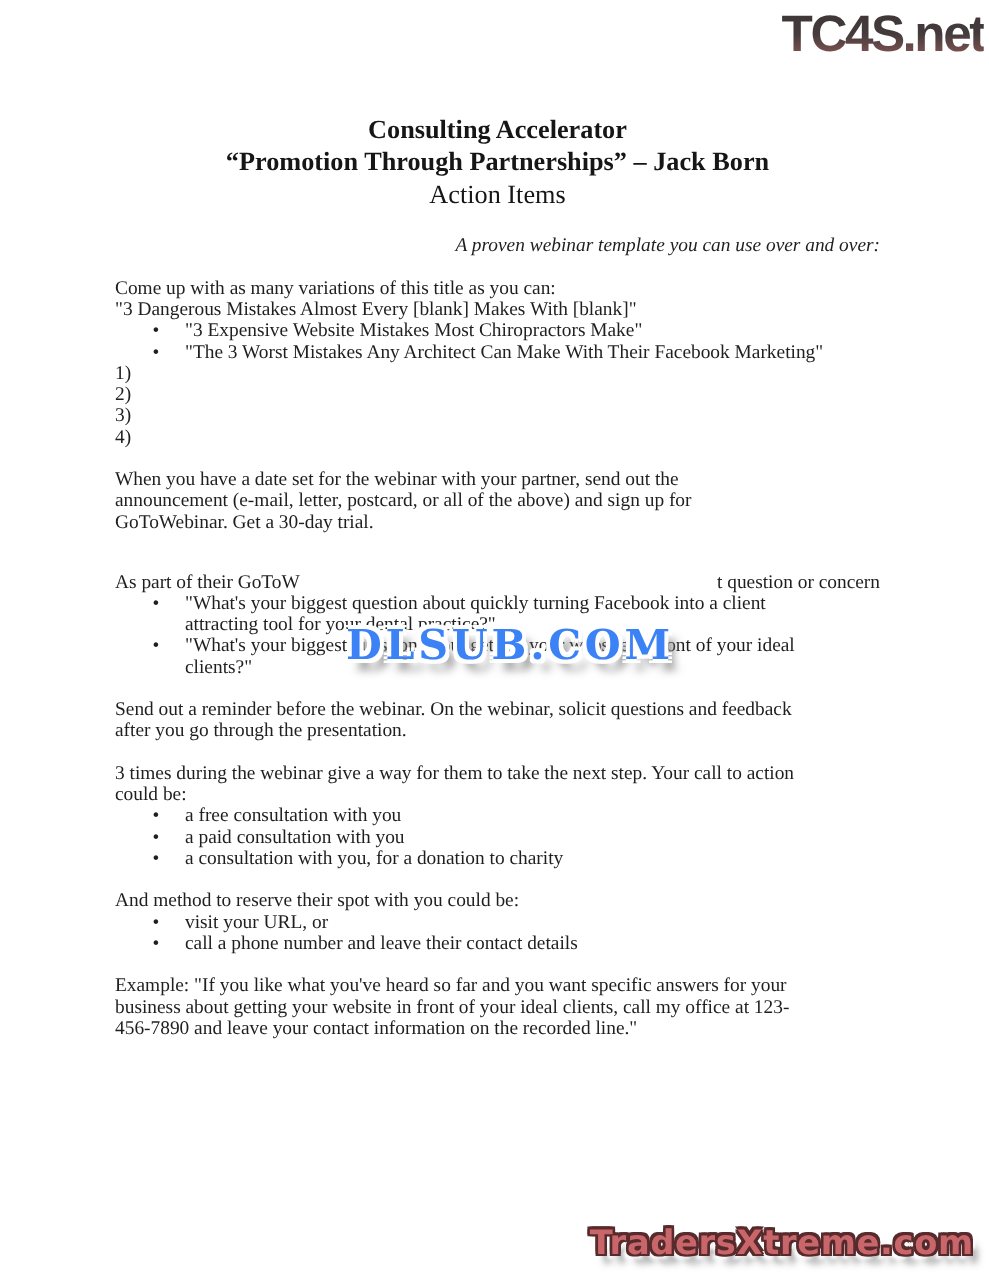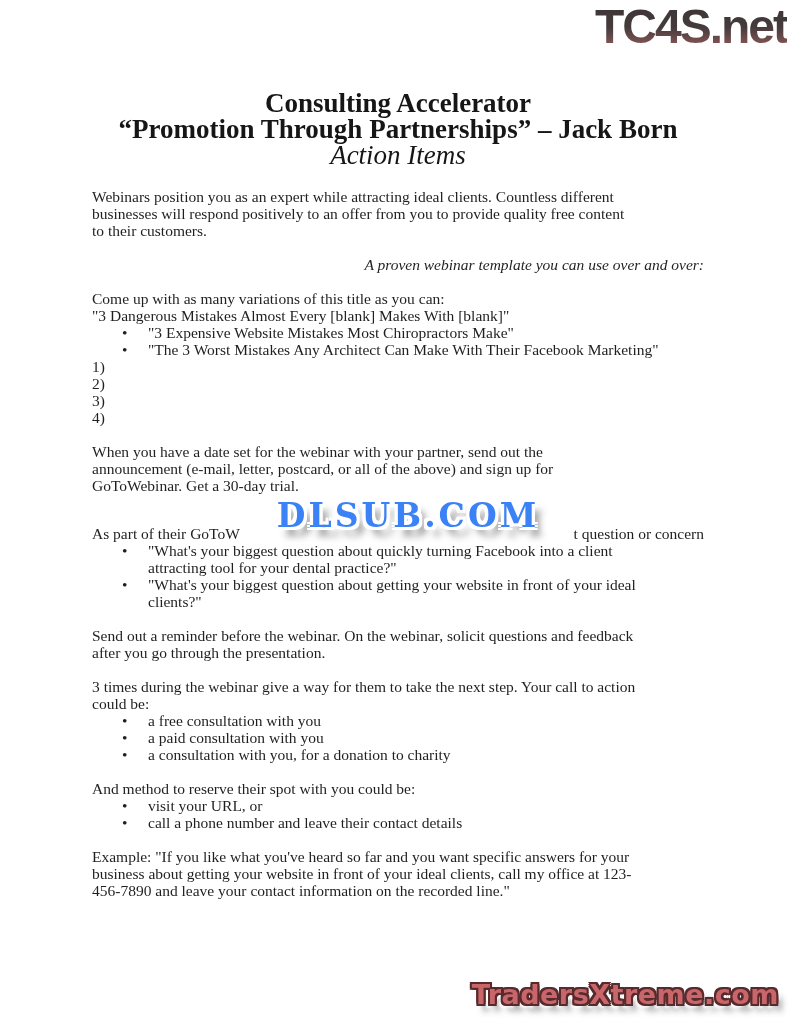--- a/index.html
+++ b/index.html
@@ -16,47 +16,47 @@
     position: absolute;
     left: 92px;
     top: 90px;
     width: 612px;
     font-size: 15.5px;
     line-height: 17px;
   }
   .doc-title {
     text-align: center;
     font-weight: bold;
-    font-size: 27px;
+    font-size: 21px;
     line-height: 26px;
     margin: 0 0 20px 0;
     color: #161616;
   }
-  .doc-title .subtitle { font-weight: normal; font-style: italic; }
+  .doc-title .subtitle { font-weight: normal; }
   .para { margin: 0 0 17px 0; }
   .prelines { white-space: pre-line; }
   .centered { text-align: right; }
   .italic { font-style: italic; }
   .bullet-row { display: flex; }
   .bullet-marker {
     flex: 0 0 56px;
     padding-left: 30px;
     box-sizing: border-box;
   }
   .bullet-text { flex: 1; white-space: pre-line; }
   .obscured-line { display: flex; justify-content: space-between; margin-top: 31px; }
 
   
   .wm-top {
     position: absolute;
     top: 2px;
     right: 4px;
     font-family: "Liberation Sans", sans-serif;
     font-weight: bold;
-    font-size: 48px;
+    font-size: 41px;
     line-height: 50px;
     letter-spacing: -2px;
     background: linear-gradient(180deg, #3b3435 0%, #443b3c 50%, #7d5251 82%, #a07472 100%);
     -webkit-background-clip: text;
     background-clip: text;
     color: transparent;
     -webkit-text-fill-color: transparent;
   }
 
   
@@ -111,23 +111,20 @@
   <div class="wm-top">TC4S.net</div>
 
   <div class="content">
 
     <div class="doc-title">
       <div>Consulting Accelerator</div>
       <div>“Promotion Through Partnerships” – Jack Born</div>
       <div class="subtitle">Action Items</div>
     </div>
 
-    <p class="para prelines">Webinars position you as an expert while attracting ideal clients. Countless different
-businesses will respond positively to an offer from you to provide quality free content
-to their customers.</p>
 
     <p class="para centered italic">A proven webinar template you can use over and over:</p>
 
     <div class="para">
       <div class="prelines">Come up with as many variations of this title as you can:
 "3 Dangerous Mistakes Almost Every [blank] Makes With [blank]"</div>
       <div class="bullet-row">
         <span class="bullet-marker">•</span>
         <span class="bullet-text">"3 Expensive Website Mistakes Most Chiropractors Make"</span>
       </div>

